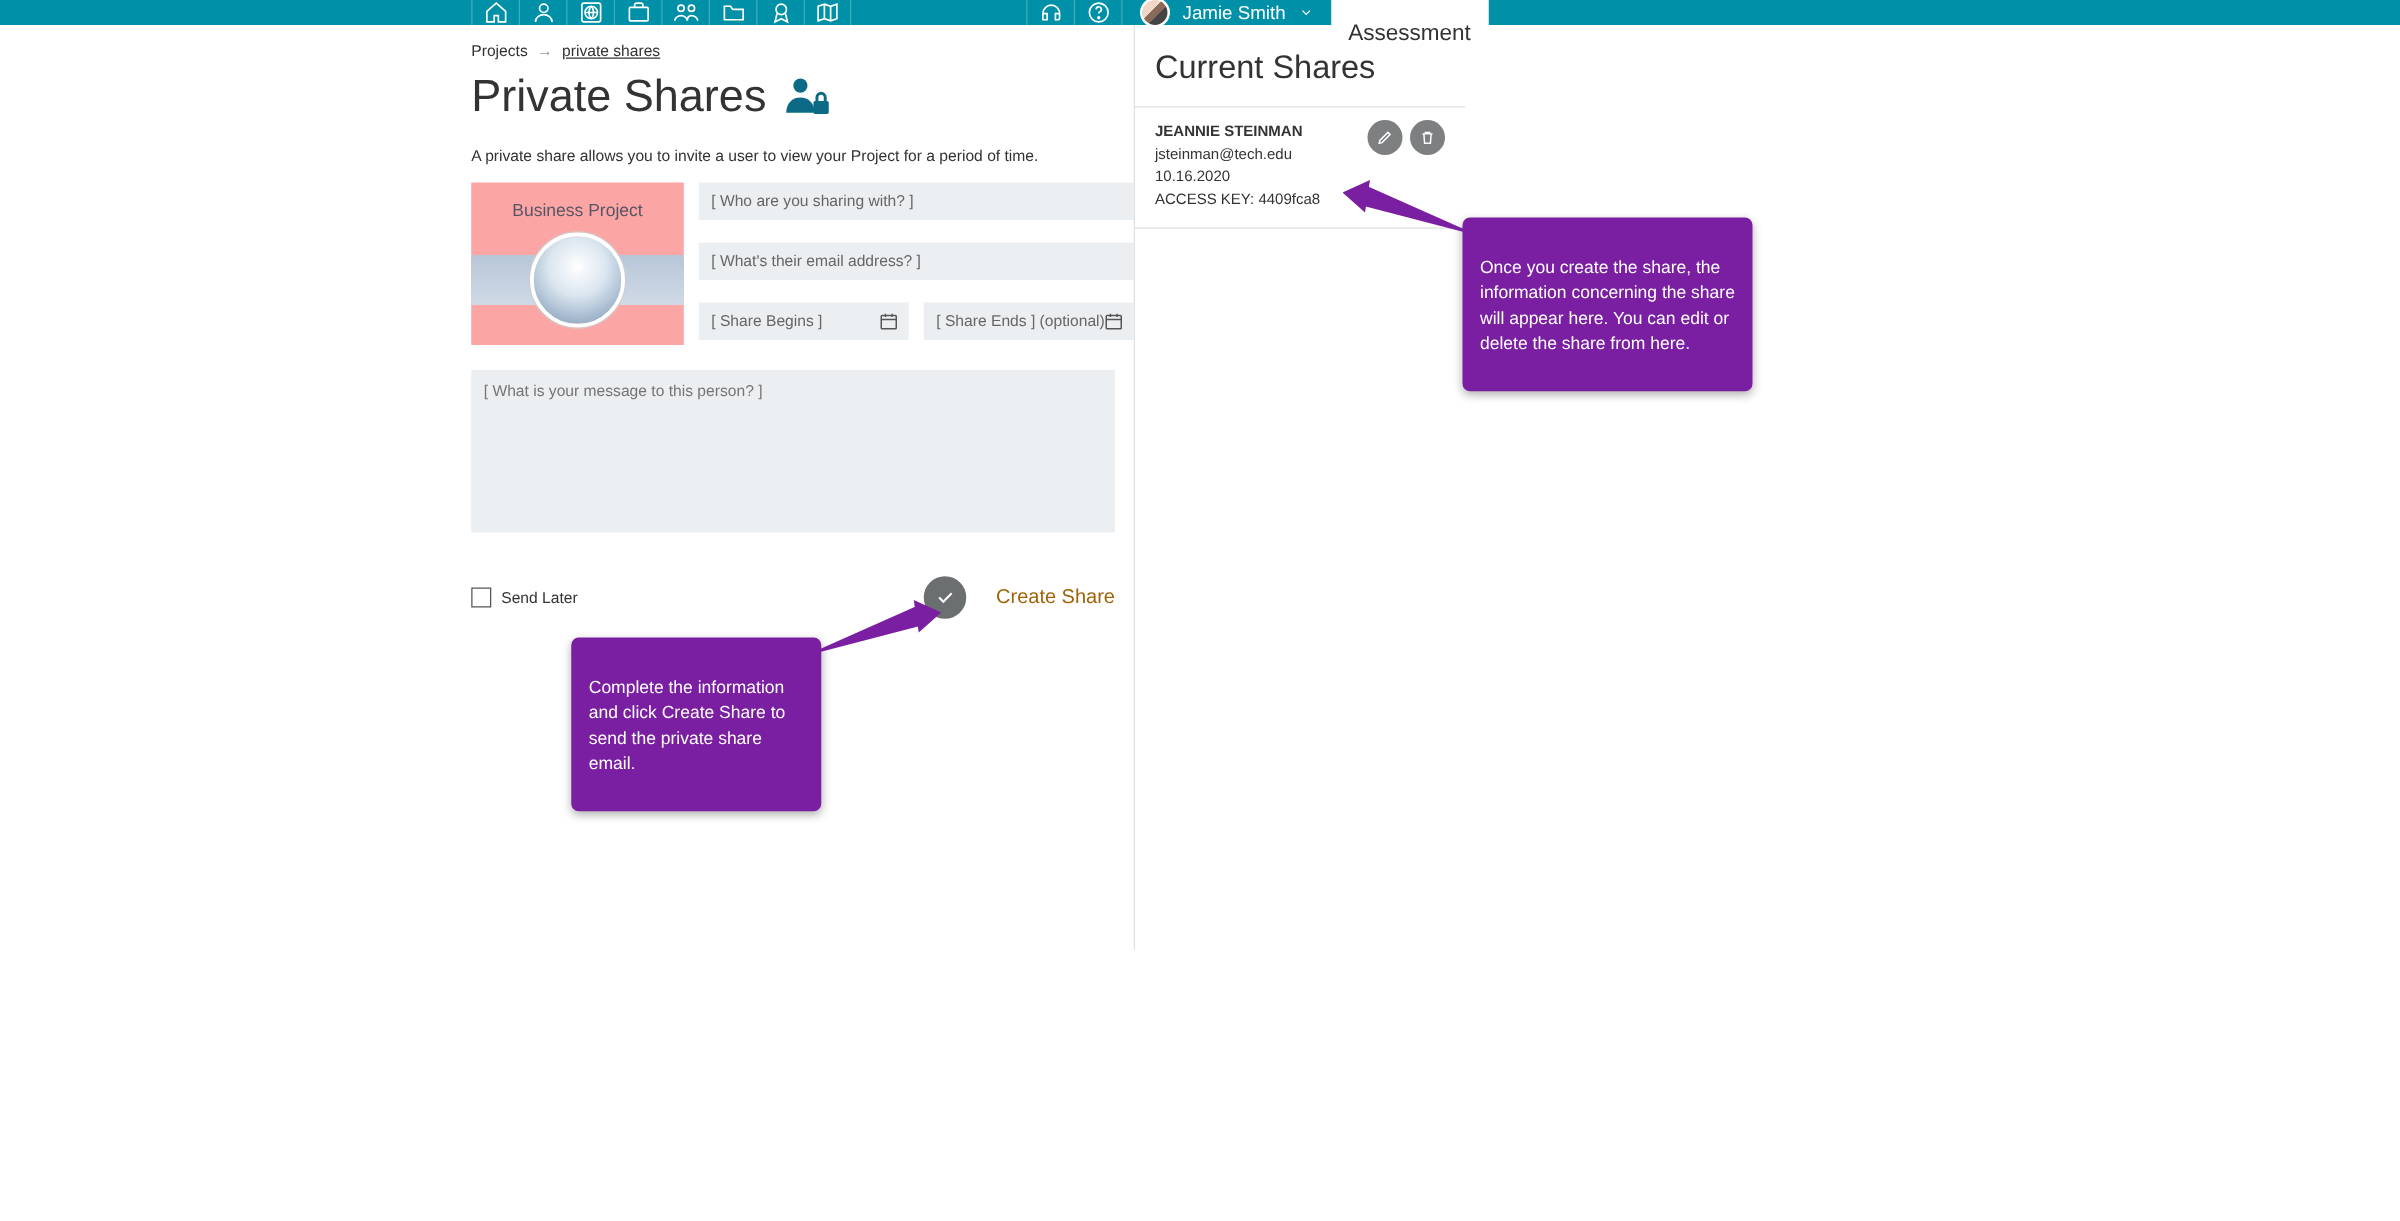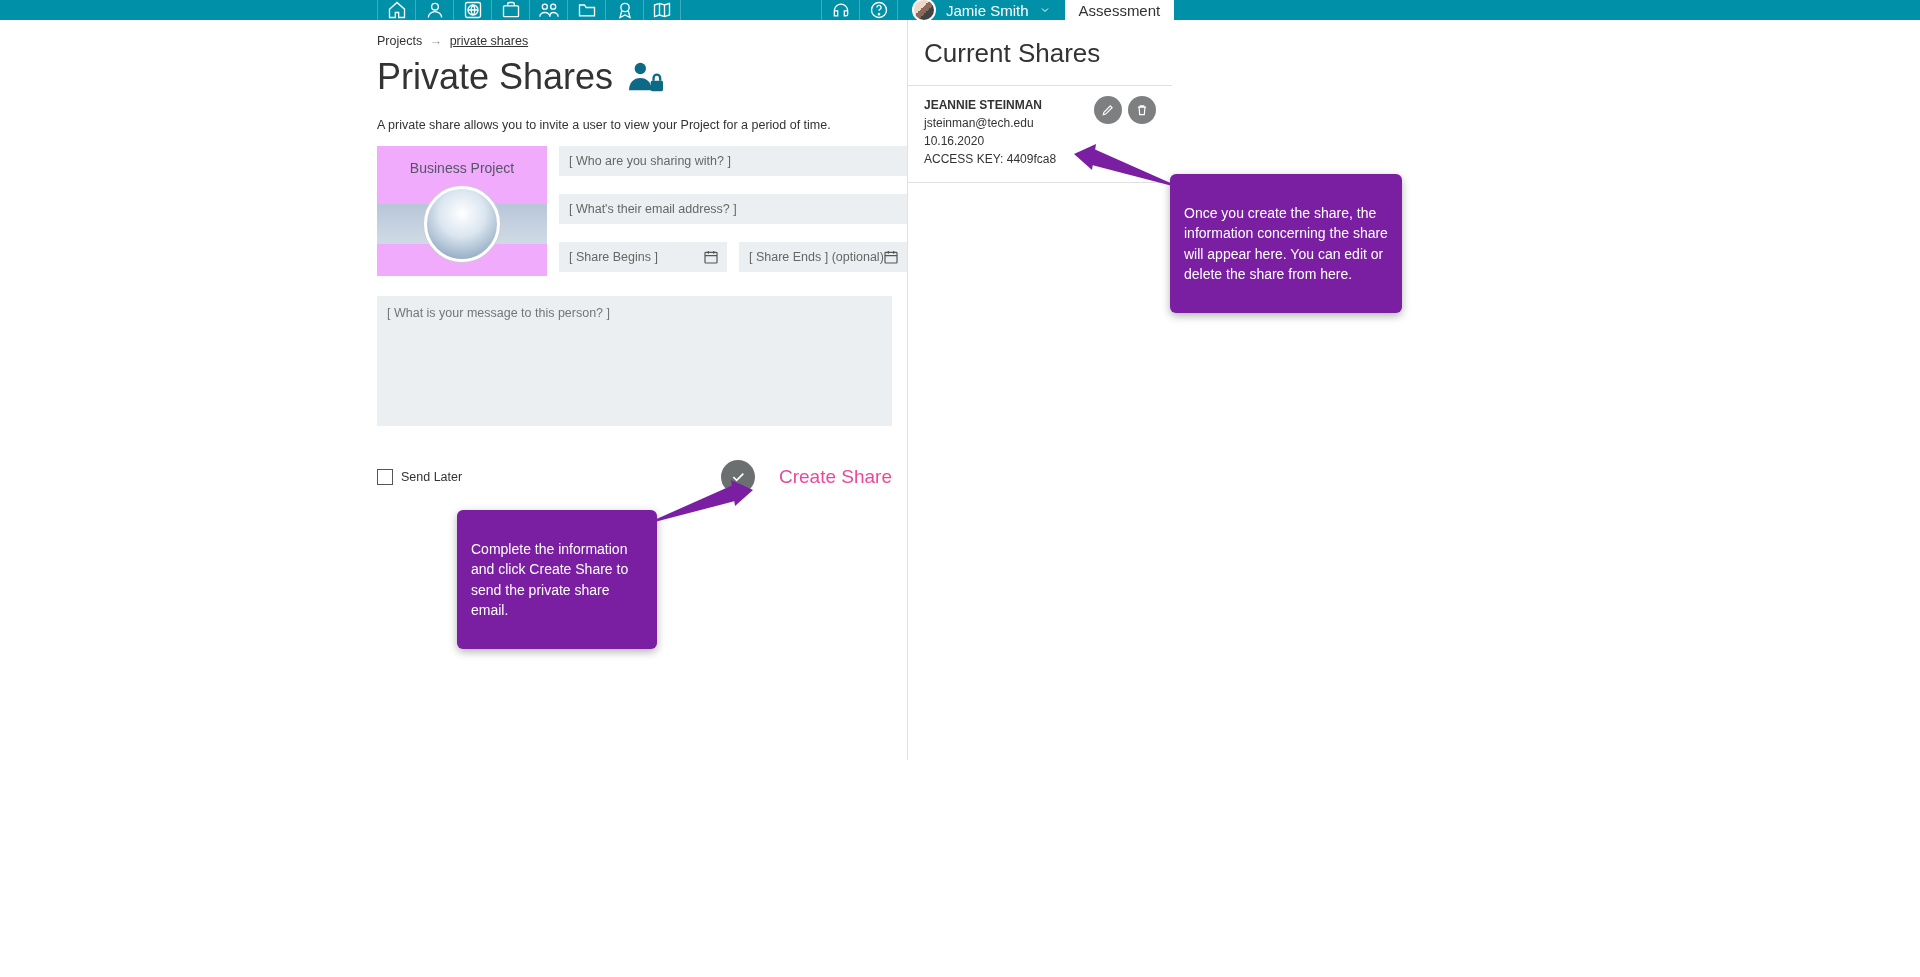--- a/index.html
+++ b/index.html
@@ -54,23 +54,23 @@
 }
 .avatar {
   width: 24px; height: 24px; border-radius: 50%;
   background: linear-gradient(135deg,#f0d7c8 40%,#8a6a5a 40%,#8a6a5a 60%,#444 60%);
   border: 2px solid #fff;
 }
 .assessment-tab {
   background: #fff;
   color: #333;
   display: flex;
-  align-items: center;
-  padding: 4px 14px;
-  font-size: 15px;
+  align-items: flex-start;
+  padding: 16px 14px;
+  font-size: 18px;
   cursor: pointer;
 }
 .app-shell {
   display: flex;
   margin-left: 377px;
   width: 795px;
   height: 740px;
 }
 .main-col {
   width: 530px;
@@ -97,21 +97,21 @@
   font-size: 12.5px;
   color: #333;
   margin-bottom: 14px;
 }
 .form-row1 {
   display: flex;
   gap: 12px;
 }
 .project-card {
   width: 170px;
-  background: #f0abfc;
+  background: #fca5a5;
   text-align: center;
   padding-top: 14px;
   position: relative;
   height: 130px;
 }
 .project-card-title {
   font-size: 14px;
   color: #556;
   margin-bottom: 12px;
 }
@@ -185,22 +185,22 @@
   color: #333;
 }
 .checkbox-box {
   width: 16px; height: 16px;
   border: 1.5px solid #555;
 }
 .create-share {
   display: flex;
   align-items: center;
   gap: 24px;
-  font-size: 19px;
-  color: #ec4899;
+  font-size: 16px;
+  color: #a16207;
   cursor: pointer;
 }
 .round-btn {
   width: 34px; height: 34px; border-radius: 50%;
   background: #6b6f70;
   display: flex; align-items: center; justify-content: center;
   color: #fff;
 }
 .side-panel {
   width: 265px;

